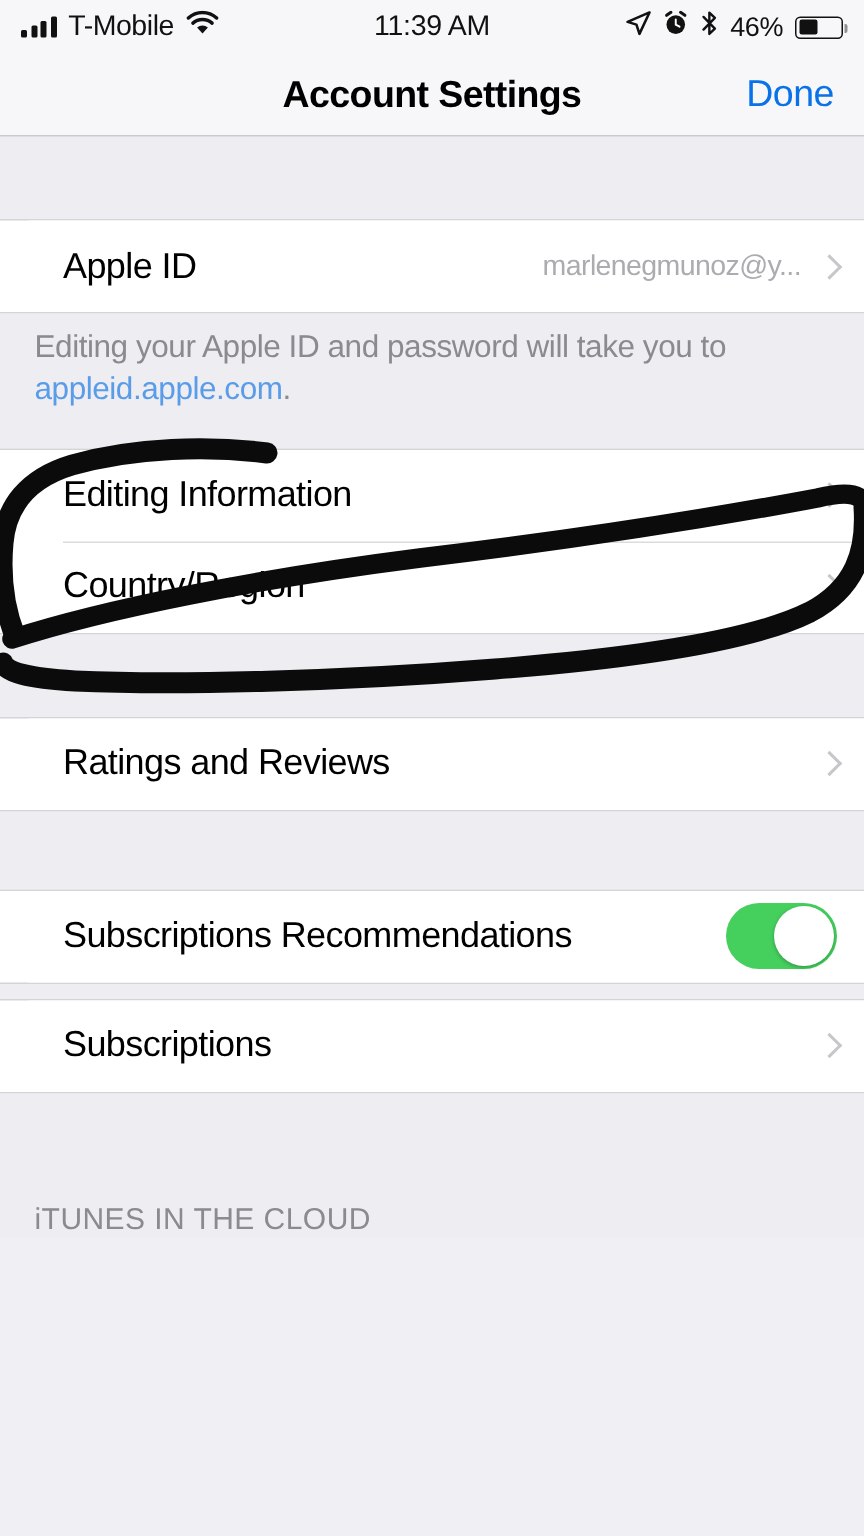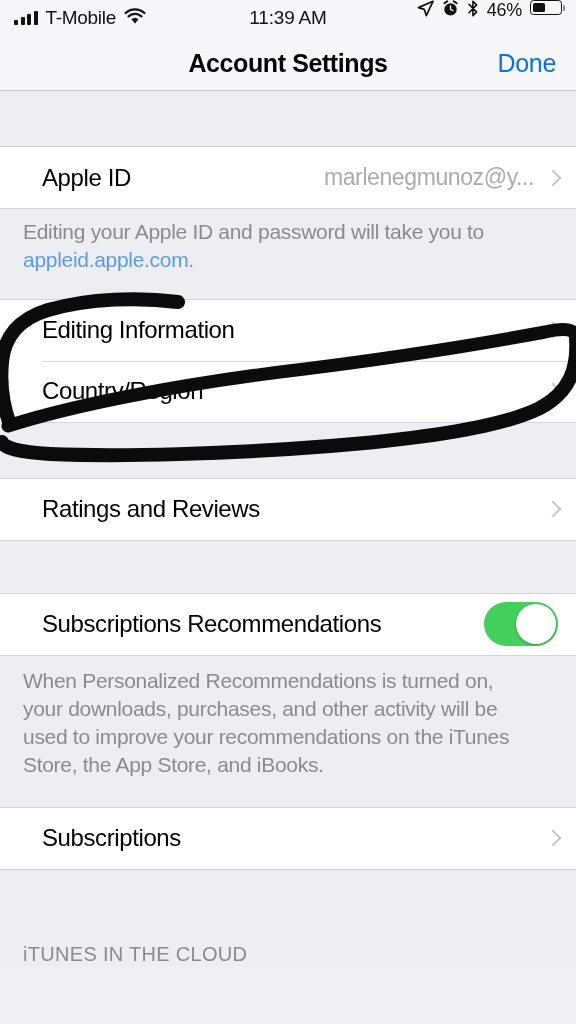--- a/index.html
+++ b/index.html
@@ -12,21 +12,21 @@
     -webkit-font-smoothing:antialiased;
   }
   .screen { width:576px; height:1024px; position:relative; overflow:hidden; background:#EFEFF4; }
 
   
   .statusbar{
     height:36px; background:#F7F7F9; position:relative;
     display:flex; align-items:center; padding:0 14px;
   }
   .sb-left{ display:flex; align-items:center; gap:8px; }
-  .sb-right{ display:flex; gap:8px; position:absolute; right:14px; top:0; height:36px; }
+  .sb-right{ display:flex; align-items:center; gap:8px; position:absolute; right:14px; top:0; height:36px; }
   .sb-center{ position:absolute; left:0; right:0; text-align:center; line-height:36px;
     font-size:19px; font-weight:400; color:#111; letter-spacing:-0.2px; }
   .carrier{ font-size:19px; font-weight:400; color:#111; letter-spacing:-0.3px; }
   .bat-pct{ font-size:18px; font-weight:400; color:#111; letter-spacing:-0.3px; }
   .bars{ display:flex; align-items:flex-end; gap:2.5px; height:14px; }
   .bars i{ display:block; width:4px; background:#111; border-radius:1px; }
   .bars i:nth-child(1){ height:5px; }
   .bars i:nth-child(2){ height:8px; }
   .bars i:nth-child(3){ height:11px; }
   .bars i:nth-child(4){ height:14px; }
@@ -50,21 +50,21 @@
   .gap{ background:#EDEDF2; }
   .group{ background:#FFFFFF; border-top:1px solid #D3D3D8; border-bottom:1px solid #D3D3D8;padding-left:19px; }
   .row{
     height:61px; background:#FFFFFF; display:flex; align-items:center;
     padding-left:23px; padding-right:18px; position:relative; cursor:pointer;
   }
   .row + .row::before{
     content:""; position:absolute; left:23px; right:0; top:0; height:1px; background:#DCDCE0;
   }
   .row-label{ font-size:24px; color:#000; letter-spacing:-0.4px; flex:1; white-space:nowrap; }
-  .row-value{ font-size:23px; color:#ABABB0; letter-spacing:-0.4px; margin-right:12px; white-space:nowrap; }
+  .row-value{ font-size:19px; color:#ABABB0; letter-spacing:-0.4px; margin-right:12px; white-space:nowrap; }
   .chev{ width:12px; height:20px; flex:0 0 12px; position:relative; }
   .chev::before{
     content:""; position:absolute; left:1px; top:4px; width:10px; height:10px;
     border-top:2.4px solid #C6C6CB; border-right:2.4px solid #C6C6CB;
     transform:rotate(45deg);
   }
   .footnote{
     background:#EDEDF2; padding:9px 40px 16px 23px;
     font-size:21px; line-height:1.33; color:#8A8A8F; letter-spacing:-0.3px;
   }
@@ -178,21 +178,20 @@
   <div class="gap" style="height:52px"></div>
 
   <div class="group">
     <div class="row">
       <span class="row-label">Subscriptions Recommendations</span>
       <span class="toggle" id="pr-toggle" style="background: rgb(69, 208, 94);">
           <span class="knob"></span>
         </span>
     </div>
   </div>
-  <div class="footnote" style="padding-top:11px;padding-bottom:18px">When Personalized Recommendations is turned on, your downloads, purchases, and other activity will be used to improve your recommendations on the iTunes Store, the App Store, and iBooks.</div>
 
   <div class="gap" style="height:10px"></div>
 
   <div class="group">
     <div class="row">
       <span class="row-label">Subscriptions</span>
       <span class="chev"></span>
     </div>
   </div>
 

